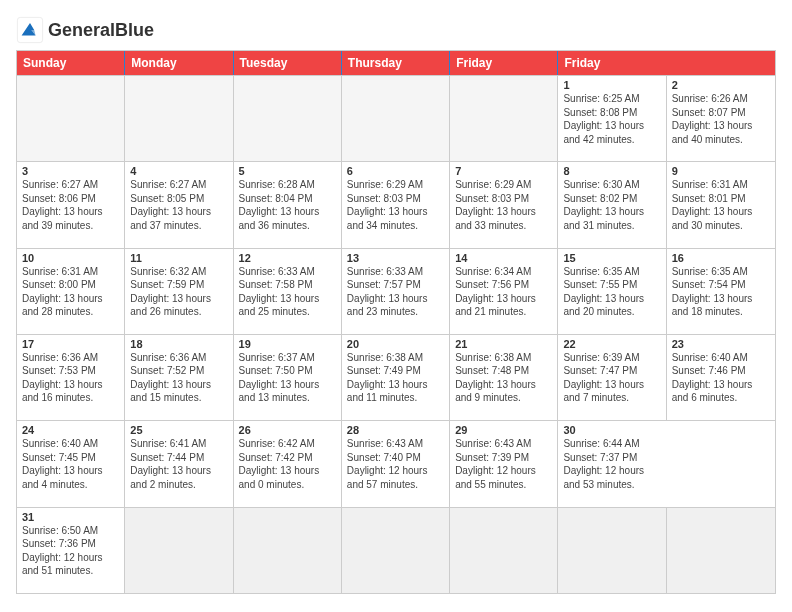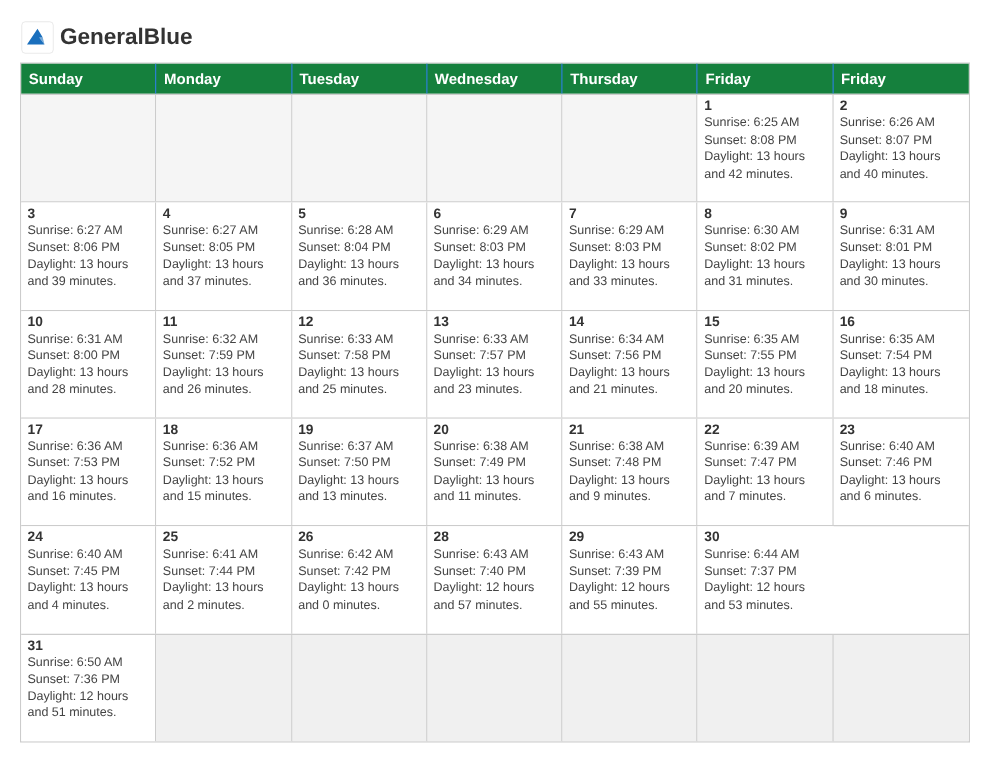--- a/index.html
+++ b/index.html
@@ -61,21 +61,21 @@
     }
     .calendar {
       flex: 1;
       display: flex;
       flex-direction: column;
       border: 1px solid #ccc;
     }
     .cal-header {
       display: grid;
       grid-template-columns: repeat(7, 1fr);
-      background: #15803d;
+      background: #ef4444;
     }
     .cal-header-cell {
       color: #fff;
       font-size: 12px;
       font-weight: bold;
       padding: 5px 6px;
       border-right: 1px solid #2a7fd0;
     }
     .cal-header-cell:last-child { border-right: none; }
     .cal-body {
@@ -133,21 +133,20 @@
       <div class="month-year"></div>
       <div class="location"></div>
     </div>
   </div>
 
   <div class="calendar">
     <div class="cal-header">
     <div class="cal-header-cell">Sunday</div>
         <div class="cal-header-cell">Monday</div>
         <div class="cal-header-cell">Tuesday</div>
-        <div class="cal-header-cell">Wednesday</div>
         <div class="cal-header-cell">Thursday</div>
         <div class="cal-header-cell">Friday</div>
         <div class="cal-header-cell">Friday</div>
       </div>
     <div class="cal-body">
     <div class="cal-row">
           <div class="cal-cell empty"></div>
           <div class="cal-cell empty"></div>
           <div class="cal-cell empty"></div>
           <div class="cal-cell empty"></div>

